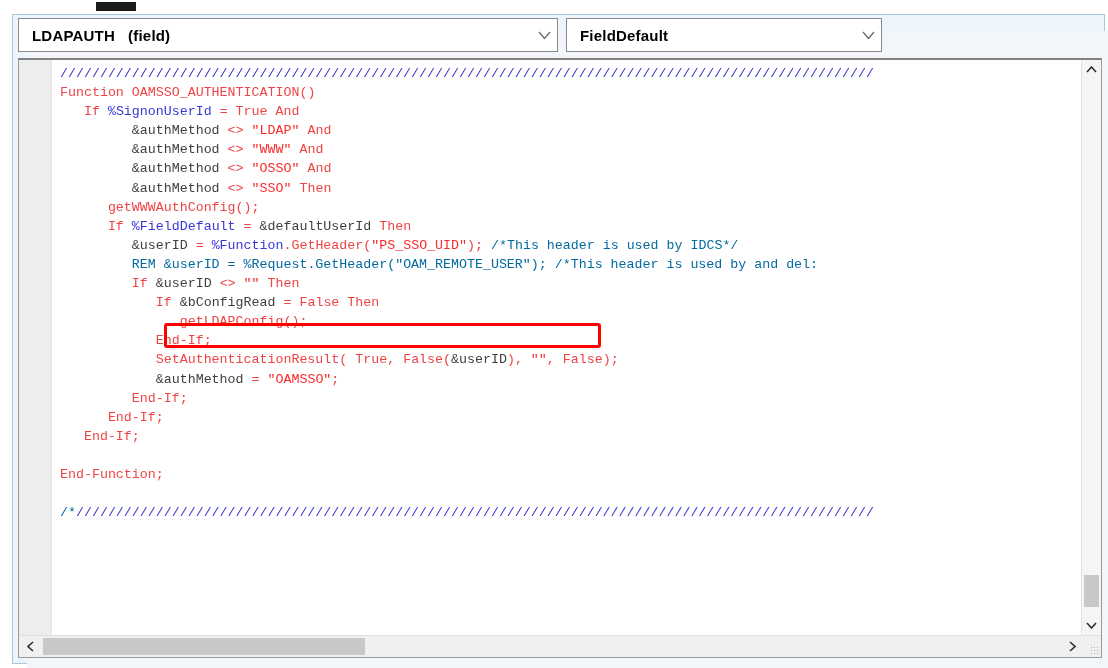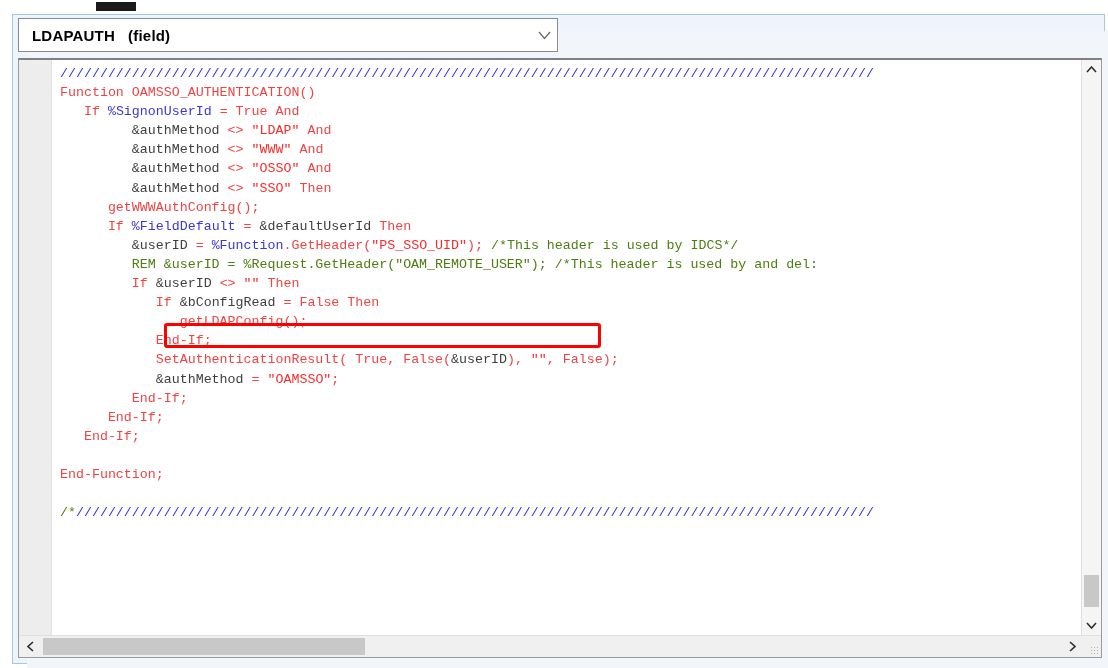--- a/index.html
+++ b/index.html
@@ -85,21 +85,21 @@
     margin:0;padding:4px 0 0 8px;
     font-family:"Liberation Mono","DejaVu Sans Mono",monospace;
     font-size:13.3px;
     line-height:19.1px;
     color:#000000;
     white-space:pre;
     letter-spacing:0px;
   }
   .kw{color:#ef4444;}           
   .str{color:#fa2a2a;}          
-  .cmt{color:#4d7c0f;}          
+  .cmt{color:#0369a1;}          
   .sys{color:#3a37d6;}          
   .plain{color:#404040;}
   .slashes{color:#3a37d6;}
 
   
   .annot-box{
     position:absolute;
     left:145px;top:263px;width:437px;height:25px;
     border:3px solid #ff0000;
     border-radius:3px;
@@ -161,20 +161,28 @@
 
   <div class="top-stub"></div>
 
   <div class="win-frame">
     <div class="win-inner"></div>
   </div>
 
   <div class="combo-row">
     <div class="combo left">
       <span class="combo-text">LDAPAUTH   (field)</span>
+      <span class="combo-arrow">
+        <svg width="13" height="9" viewBox="0 0 13 9">
+            <path d="M1 1 L6.5 7.5 L12 1" stroke="#6b6b6b" stroke-width="1.3" fill="none"></path>
+          </svg>
+      </span>
+    </div>
+    <div class="combo right">
+      <span class="combo-text">FieldDefault</span>
       <span class="combo-arrow">
         <svg width="13" height="9" viewBox="0 0 13 9">
             <path d="M1 1 L6.5 7.5 L12 1" stroke="#6b6b6b" stroke-width="1.3" fill="none"></path>
           </svg>
       </span>
     </div>
   </div>
 
   <div class="code-panel">
     <div class="gutter"></div>

